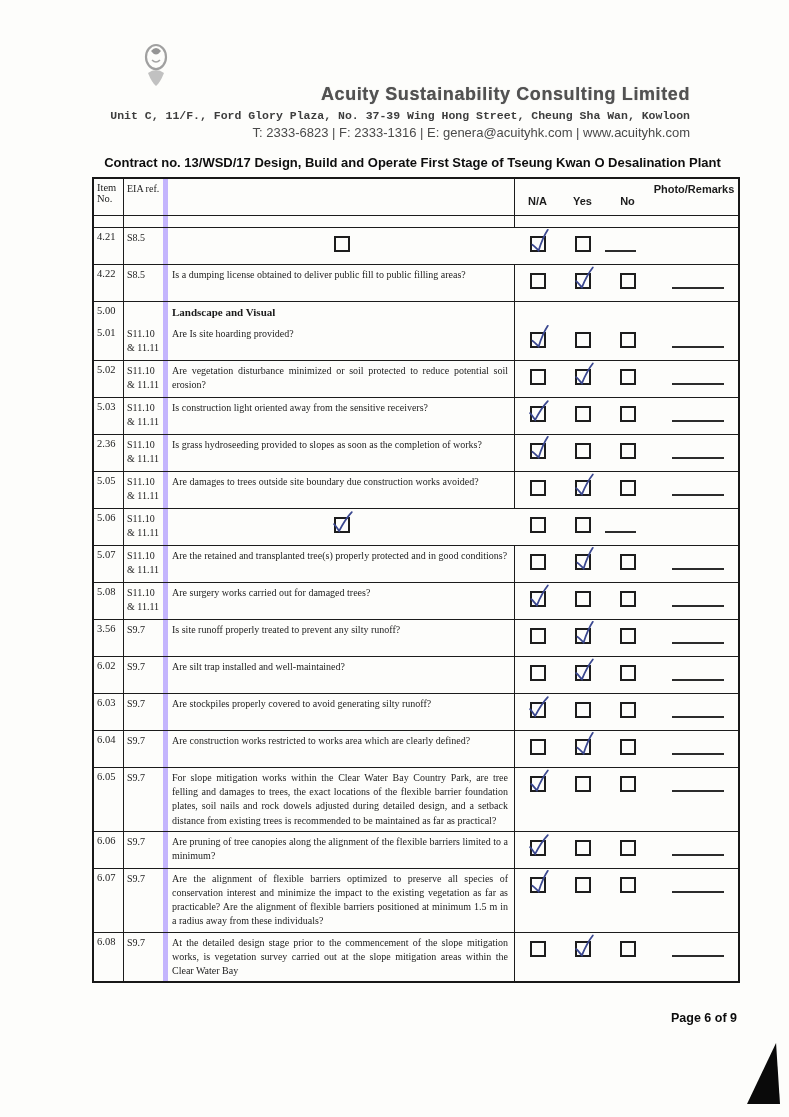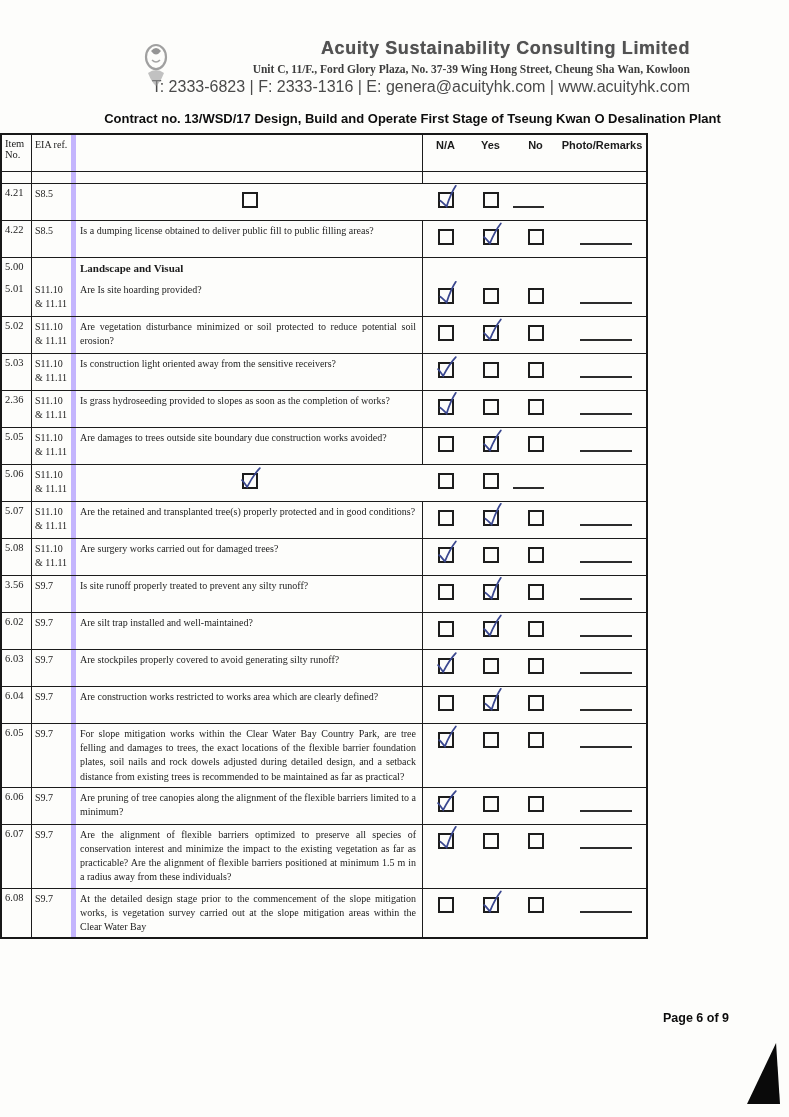--- a/index.html
+++ b/index.html
@@ -6,44 +6,44 @@
   html,body { background:#ffffff; }
   body {
     width:789px; height:1117px; position:relative; overflow:hidden;
     background:#fdfdfb; color:#1c1c1c;
     font-family:"Liberation Serif", serif;
   }
 
   
   .letterhead { position:relative; padding-top:38px; }
   .logo { position:absolute; left:138px; top:42px; width:36px; height:46px; opacity:.8; }
-  .head-block { margin-right:99px; text-align:right; }
+  .head-block { margin-right:99px; text-align:right;margin-top:46px; }
   .company {
     font-family:"Liberation Sans", sans-serif; font-weight:bold;
     font-size:18px; letter-spacing:.6px; color:#525252;
     text-shadow:0 0 .7px #7a7a7a;
   }
   .address {
-    font-family:Liberation Serif, serif; font-weight:600;
+    font-family:Liberation Mono, monospace; font-weight:600;
     font-size:11.5px; color:#3d3d3d; margin-top:4px;
   }
   .contact {
     font-family:"Liberation Sans", sans-serif;
-    font-size:16px; color:#4a4a4a; margin-top:3px;
+    font-size:13px; color:#4a4a4a; margin-top:3px;
   }
 
   
   .doc-title {
     margin-top:15px; margin-bottom:7px; text-align:center;
     font-family:"Liberation Sans", sans-serif; font-weight:bold;
     font-size:13px; color:#0e0e0e;padding-left:36px;
   }
 
   
-  .checklist { width:648px; border:2px solid #181818; background:transparent; }
+  .checklist { margin-left:92px; width:648px; border:2px solid #181818; background:transparent; }
   .trow {
     display:grid;
     grid-template-columns:30px 44px 347px 45px 45px 45px 1fr;
     border-bottom:1px solid #1c1c1c;
   }
   .trow.section { border-bottom:none; min-height:20px; }
   .trow.item-row { min-height:37px; }
   .trow.thead { min-height:37px; }
   .trow.spacer-row { height:12px; }
   [data-name="checklist-body"] .trow:last-child { border-bottom:none; }
@@ -52,40 +52,40 @@
   .cell.item { border-right:1px solid #1c1c1c; font-size:10.5px; padding-top:3px; }
   .cell.eia  { border-right:5px solid #c4b5fd; font-size:10px; line-height:1.35; padding-top:3px; }
   .cell.question {
     border-right:1px solid #1c1c1c; font-size:10px; line-height:1.42;
     text-align:justify; padding:3px 6px 3px 4px;
   }
   .cell.question.section-title { font-weight:bold; font-size:11px; text-align:left; }
 
   .th { font-size:10.5px; padding-top:3px; }
   .th-check {
-    display:flex; justify-content:center; align-items:flex-start; padding-top:4px;
+    display:flex; justify-content:center; align-items:flex-start; padding-top:16px;
     font-family:"Liberation Sans", sans-serif; font-weight:bold; font-size:11px;
   }
 
   .checkcell { display:flex; justify-content:center; align-items:flex-start; padding-top:8px; }
   .checkbox {
     width:16px; height:16px; border:2px solid #1d1d1d;
     position:relative; display:inline-block; background:transparent;
   }
   .tick-svg {
     position:absolute; left:-4px; top:-10px; width:25px; height:28px; overflow:visible;
   }
 
   .photocell { display:flex; justify-content:flex-end; align-items:flex-start; padding:22px 14px 0 0; }
   .trow.thead .photocell { padding:4px 0 0 0; justify-content:center; }
   .remark-line { width:52px; height:0; border-bottom:2px solid #2c2c2c; }
 
   
   .page-footer {
-    position:absolute; right:60px; top:1011px;
+    position:absolute; right:52px; top:1011px;
     font-family:"Liberation Sans", sans-serif; font-weight:bold; font-size:12.5px; color:#0c0c0c;
   }
   .corner-artifact {
     position:absolute; right:9px; bottom:13px; width:33px; height:61px;
     background:#0a0a0a; clip-path:polygon(88% 0, 100% 100%, 0 100%);
   }
 </style>
 </head>
 <body data-name="scanned-checklist-page">
 

